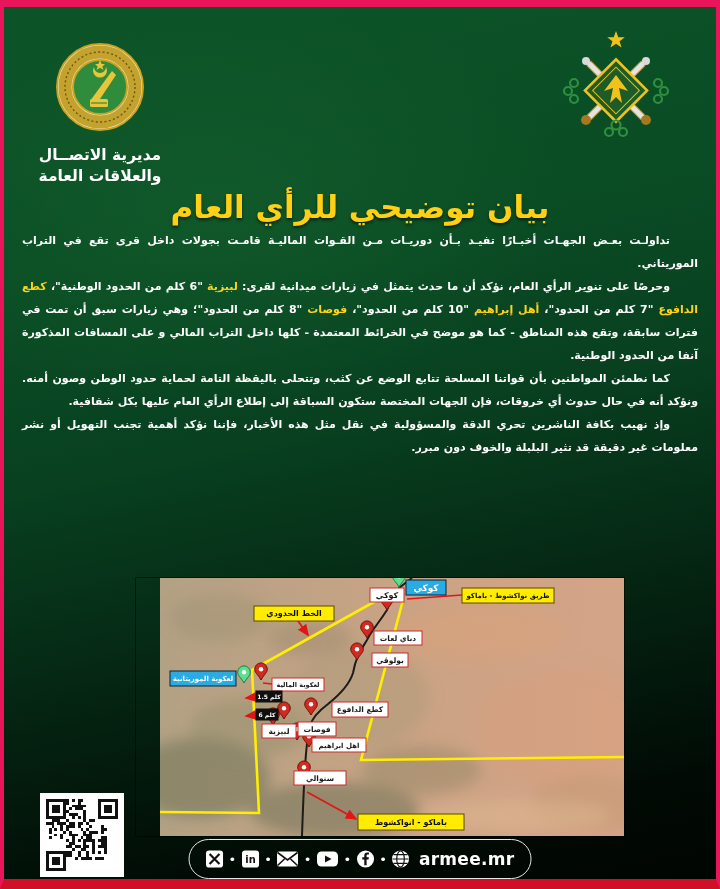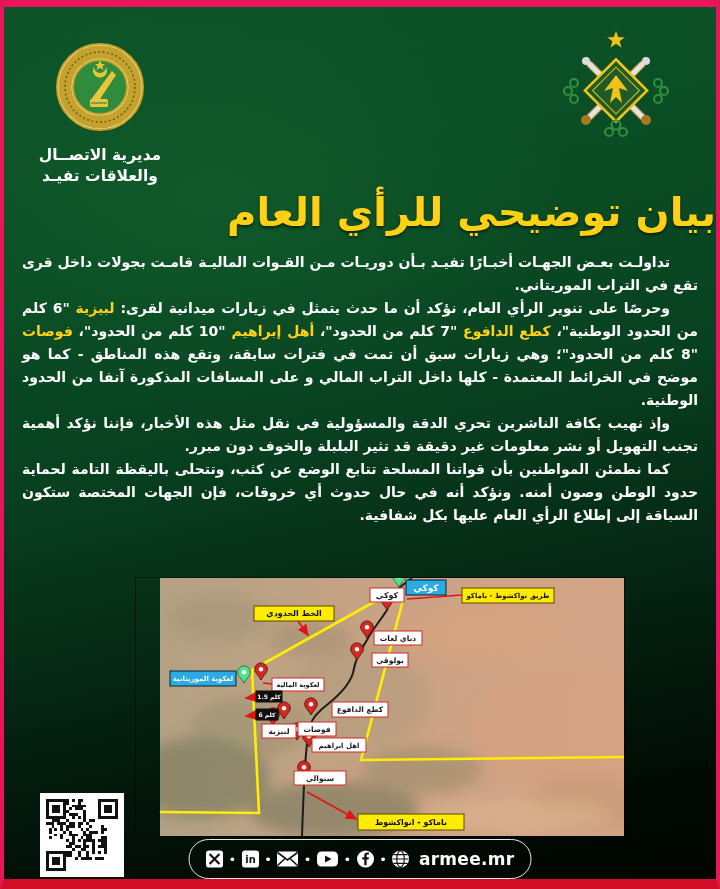--- a/index.html
+++ b/index.html
@@ -13,28 +13,28 @@
       linear-gradient(168deg,#0c5428 0%,#0a4c24 30%,#084020 48%,#062e17 62%,#03190c 78%,#010a04 90%,#010502 100%);
     font-family:"DejaVu Sans", sans-serif;
   }
   
   .org-block{position:absolute;left:26px;top:34px;width:140px;text-align:center;color:#fff;}
   .org-name{margin-top:8px;font-size:15.5px;font-weight:bold;line-height:1.35;direction:rtl;}
   .army-block{position:absolute;right:22px;top:20px;width:156px;text-align:center;color:#fff;}
   .army-name{margin-top:2px;font-size:16.5px;font-weight:bold;line-height:1.35;direction:rtl;}
   
   .main-title{
-    position:absolute;top:182px;left:0;width:100%;text-align:right;
-    color:#ffd014;font-size:40px;font-weight:bold;direction:rtl;
+    position:absolute;top:182px;left:0;width:100%;text-align:center;
+    color:#ffd014;font-size:31px;font-weight:bold;direction:rtl;
     text-shadow:0 2px 3px rgba(0,0,0,.55);
   }
   
   .body-text{
-    position:absolute;top:244px;left:18px;right:18px;direction:rtl;
-    color:#ffffff;font-size:14px;font-weight:bold;line-height:23px;
+    position:absolute;top:222px;left:18px;right:18px;direction:rtl;
+    color:#ffffff;font-size:11px;font-weight:bold;line-height:23px;
     text-align:justify;
   }
   .body-text p{margin:0;text-indent:28px;}
   .hl{color:#ffd21c;}
   
   .map-wrap{position:absolute;left:132px;top:571px;width:464px;height:258px;box-shadow:0 0 0 1px rgba(0,0,0,.5);padding-left:24px;}
   .map-wrap svg{display:block;}
   
   .qr{position:absolute;left:36px;top:786px;width:84px;height:84px;background:#fff;border-radius:2px;}
   
@@ -61,21 +61,21 @@
         <circle cx="46" cy="46" r="27" fill="#2f8c3c" stroke="#caa21f" stroke-width="2"></circle>
         <path d="M40,26 a7,7 0 1 0 12,0 a5.6,5.6 0 1 1 -12,0 Z" fill="#e8c53a"></path>
         <polygon points="46,19 47.6,23 51,23 48.4,25.4 49.4,29 46,26.8 42.6,29 43.6,25.4 41,23 44.4,23" fill="#e8c53a"></polygon>
         <polygon points="58,30 62,34 42,64 36,60" fill="#e8c53a"></polygon>
         <rect x="36" y="58" width="18" height="8" rx="1.5" fill="#e8c53a"></rect>
         <line x1="37" y1="62" x2="53" y2="62" stroke="#2f8c3c" stroke-width="1.2"></line>
       </svg>
     </span>
     <div class="org-name">
       <div>مديرية الاتصــال</div>
-      <div>والعلاقات تفيـد</div>
+      <div>والعلاقات العامة</div>
     </div>
   </div>
 
   <div class="army-block">
     <span>
       <svg width="140" height="118" viewBox="0 0 140 118">
         <polygon points="70,4 72.3,10.2 78.8,10.3 73.6,14.2 75.5,20.5 70,16.7 64.5,20.5 66.4,14.2 61.2,10.3 67.7,10.2" fill="#f2c21a"></polygon>
         <path d="M54,22 a16,16 0 1 0 32,0 a12.5,12.5 0 1 1 -32,0 Z" fill="#f2c21a"></path>
         <g stroke="#b88f2a" stroke-width="1">
           <rect x="30" y="60.5" width="80" height="6" rx="3" fill="#e3e3e3" transform="rotate(45 70 63.5)"></rect>
@@ -103,22 +103,22 @@
     </span>
     <div class="army-name">
     </div>
   </div>
 
   <div class="main-title">بيان توضيحي للرأي العام</div>
 
   <div class="body-text">
       <p><span>تداولـت بعـض الجهـات أخبـارًا تفيـد بـأن دوريـات مـن القـوات الماليـة قامـت بجولات داخل قرى تقع في التراب الموريتاني.</span></p>
       <p><span>وحرصًا على تنوير الرأي العام، نؤكد أن ما حدث يتمثل في زيارات ميدانية لقرى: </span><span class="hl">لبيزية</span><span> "6 كلم من الحدود الوطنية"، </span><span class="hl">كطع الدافوع</span><span> "7 كلم من الحدود"، </span><span class="hl">أهل إبراهيم</span><span> "10 كلم من الحدود"، </span><span class="hl">فوصات</span><span> "8 كلم من الحدود"؛ وهي زيارات سبق أن تمت في فترات سابقة، وتقع هذه المناطق - كما هو موضح في الخرائط المعتمدة - كلها داخل التراب المالي و على المسافات المذكورة آنفا من الحدود الوطنية.</span></p>
+      <p><span>كما نطمئن المواطنين بأن قواتنا المسلحة تتابع الوضع عن كثب، وتتحلى باليقظة التامة لحماية حدود الوطن وصون أمنه. ونؤكد أنه في حال حدوث أي خروقات، فإن الجهات المختصة ستكون السباقة إلى إطلاع الرأي العام عليها بكل شفافية.</span></p>
       <p><span>وإذ نهيب بكافة الناشرين تحري الدقة والمسؤولية في نقل مثل هذه الأخبار، فإننا نؤكد أهمية تجنب التهويل أو نشر معلومات غير دقيقة قد تثير البلبلة والخوف دون مبرر.</span></p>
-      <p><span>كما نطمئن المواطنين بأن قواتنا المسلحة تتابع الوضع عن كثب، وتتحلى باليقظة التامة لحماية حدود الوطن وصون أمنه. ونؤكد أنه في حال حدوث أي خروقات، فإن الجهات المختصة ستكون السباقة إلى إطلاع الرأي العام عليها بكل شفافية.</span></p>
     </div>
 
   <div class="map-wrap">
     <svg width="464" height="258" viewBox="0 0 464 258">
       <defs>
         <linearGradient id="sand" x1="0" y1="0" x2="1" y2="0">
           <stop offset="0" stop-color="#b3a184"></stop>
             <stop offset="0.35" stop-color="#c2a384"></stop>
           <stop offset="0.6" stop-color="#cda385"></stop>
             <stop offset="1" stop-color="#d4a487"></stop>

